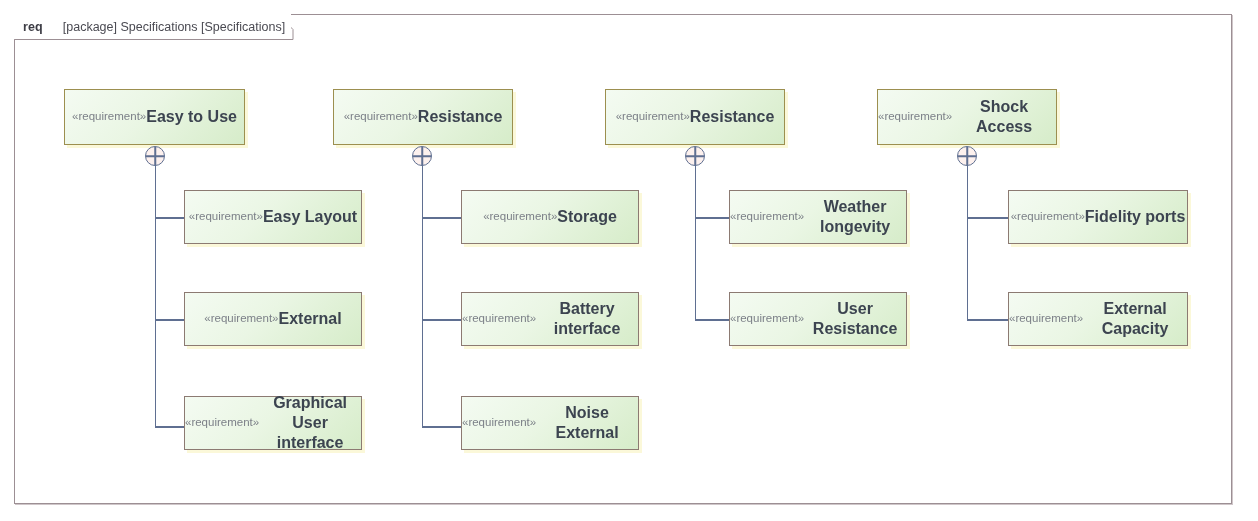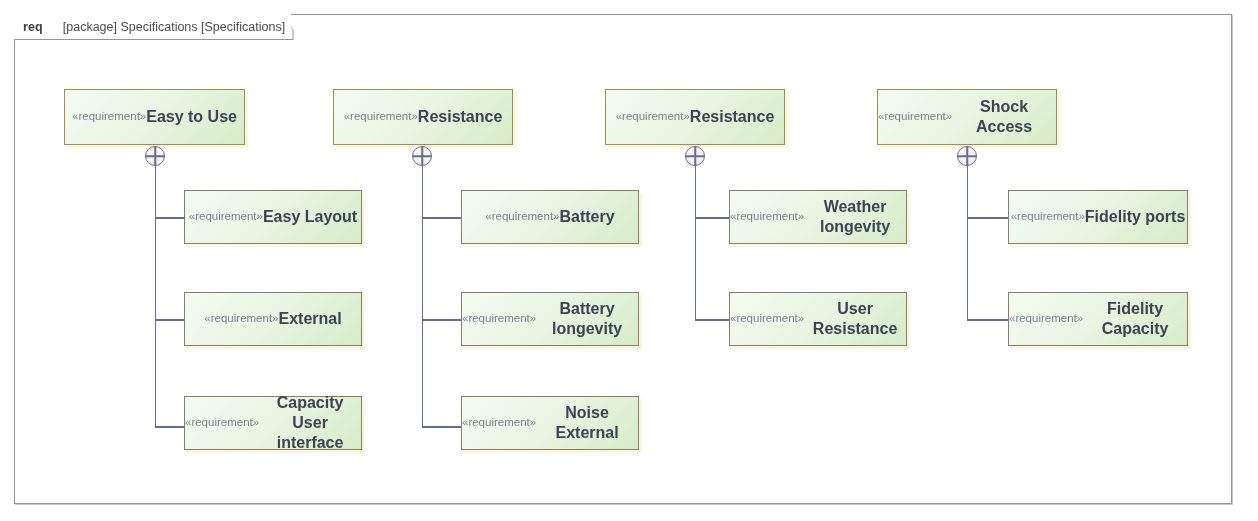--- a/index.html
+++ b/index.html
@@ -169,40 +169,40 @@
 
   <div class="conn conn-h" style="left:154.5px; top:319px; width:30px;"></div>
   <div class="req-box" style="left:184px; top:292px; width:178px; height:54px;">
     <div class="req-stereo">«requirement»</div>
     <div class="req-name">External</div>
   </div>
 
   <div class="conn conn-h" style="left:154.5px; top:426px; width:30px;"></div>
   <div class="req-box" style="left:184px; top:396px; width:178px; height:54px;">
     <div class="req-stereo">«requirement»</div>
-    <div class="req-name">Capacity User interface</div>
+    <div class="req-name">Graphical User interface</div>
   </div>
 
   <div class="req-box top-level" style="left:333px; top:89px; width:180px; height:56px;">
     <div class="req-stereo">«requirement»</div>
     <div class="req-name">Resistance</div>
   </div>
   <div class="crosshair" style="left:412px; top:146px;"></div>
   <div class="conn conn-v" style="left:421.5px; top:165px; height:262px;"></div>
 
   <div class="conn conn-h" style="left:421.5px; top:217px; width:40px;"></div>
   <div class="req-box" style="left:461px; top:190px; width:178px; height:54px;">
     <div class="req-stereo">«requirement»</div>
-    <div class="req-name">Battery</div>
+    <div class="req-name">Storage</div>
   </div>
 
   <div class="conn conn-h" style="left:421.5px; top:319px; width:40px;"></div>
   <div class="req-box" style="left:461px; top:292px; width:178px; height:54px;">
     <div class="req-stereo">«requirement»</div>
-    <div class="req-name">Battery longevity</div>
+    <div class="req-name">Battery interface</div>
   </div>
 
   <div class="conn conn-h" style="left:421.5px; top:426px; width:40px;"></div>
   <div class="req-box" style="left:461px; top:396px; width:178px; height:54px;">
     <div class="req-stereo">«requirement»</div>
     <div class="req-name">Noise External</div>
   </div>
 
   <div class="req-box top-level" style="left:605px; top:89px; width:180px; height:56px;">
     <div class="req-stereo">«requirement»</div>
@@ -232,16 +232,16 @@
 
   <div class="conn conn-h" style="left:966.5px; top:217px; width:42px;"></div>
   <div class="req-box" style="left:1008px; top:190px; width:180px; height:54px;">
     <div class="req-stereo">«requirement»</div>
     <div class="req-name">Fidelity ports</div>
   </div>
 
   <div class="conn conn-h" style="left:966.5px; top:319px; width:42px;"></div>
   <div class="req-box" style="left:1008px; top:292px; width:180px; height:54px;">
     <div class="req-stereo">«requirement»</div>
-    <div class="req-name">Fidelity Capacity</div>
+    <div class="req-name">External Capacity</div>
   </div>
 
 </div>
 
 </body></html>

